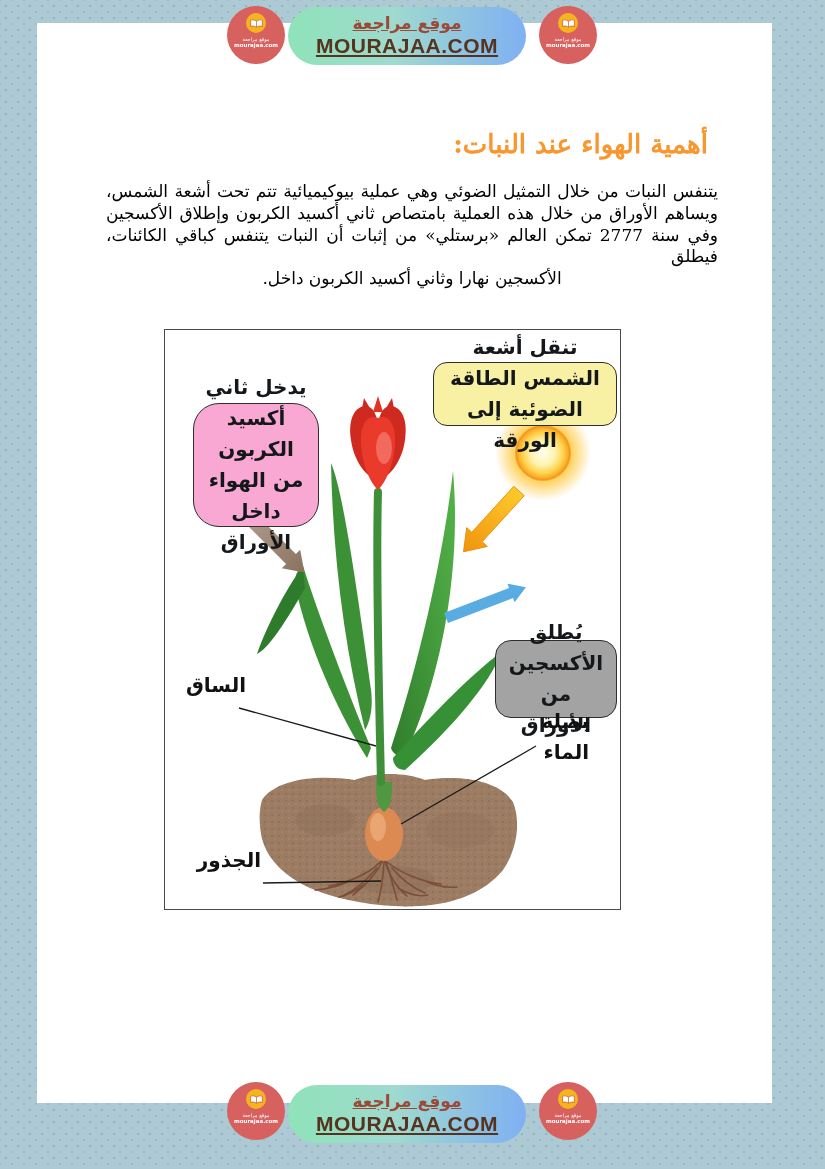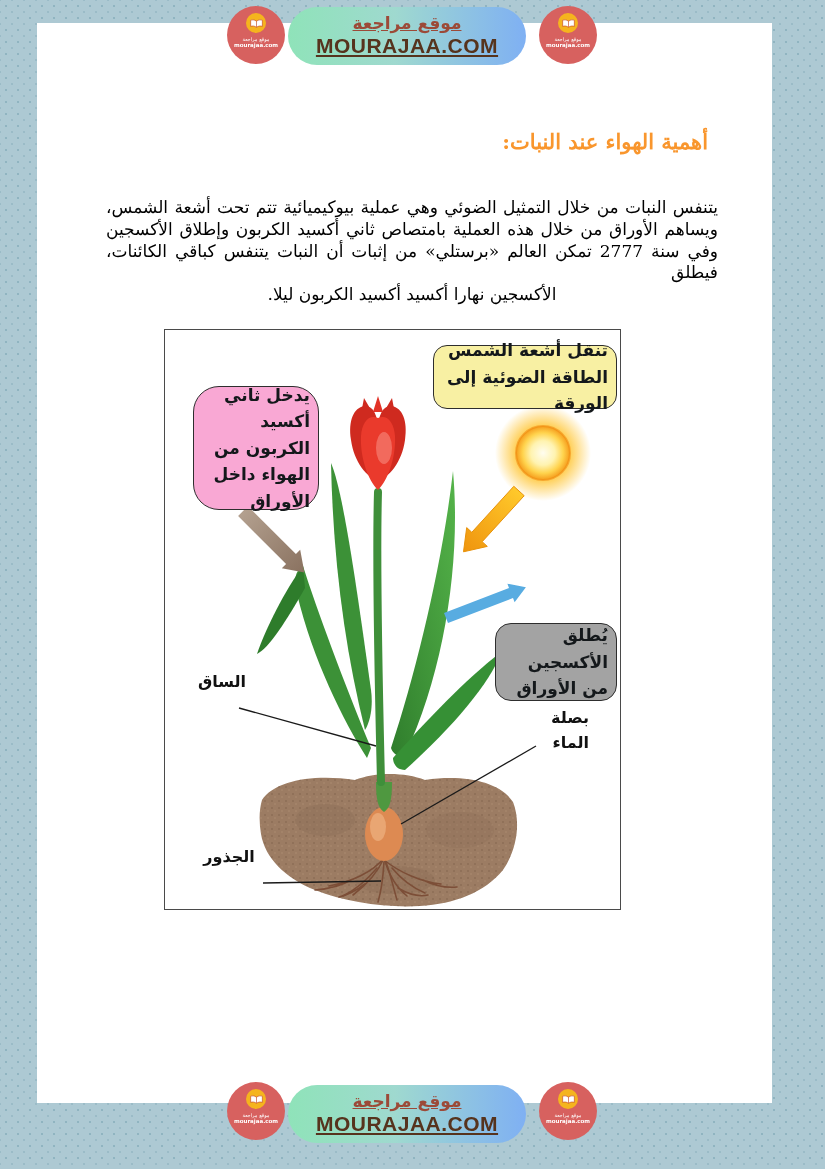--- a/index.html
+++ b/index.html
@@ -37,49 +37,48 @@
     box-sizing:border-box;color:#fff;z-index:6;
   }
   .badge .ycirc{width:20px;height:20px;border-radius:50%;background:#f5b41e;
     display:flex;align-items:center;justify-content:center;}
   .badge .t1{font-size:5px;line-height:6px;margin-top:3px;direction:rtl;}
   .badge .t2{font-size:5.5px;line-height:6px;font-weight:bold;}
 
   
   .title{
     position:absolute;top:129px;right:117px;direction:rtl;
-    font-size:21px;font-weight:bold;color:#f9962d;
+    font-size:26px;font-weight:bold;color:#f9962d;
     font-family:"DejaVu Serif","Liberation Serif",serif;
   }
   .paragraph{
     position:absolute;left:106px;top:181px;width:612px;direction:rtl;
     font-size:17px;line-height:21.8px;color:#000;
     font-family:"DejaVu Serif","Liberation Serif",serif;
-    margin-top:16px;
   }
   .pline{text-align:justify;text-align-last:justify;}
   .pline.last{text-align:center;text-align-last:center;}
 
   
   .figure{
     position:absolute;left:164px;top:329px;width:457px;height:581px;
     background:#fff;border:1.5px solid #4a4a4a;box-sizing:border-box;
   }
   .figure svg{position:absolute;left:0;top:0;}
   .callout{
     position:absolute;border:1.6px solid #2e2e2e;box-sizing:border-box;
-    display:flex;align-items:center;justify-content:center;text-align:right;
+    display:flex;align-items:center;justify-content:center;text-align:center;
     direction:rtl;font-weight:bold;color:#14181b;padding:3px 8px;z-index:3;
-    font-size:17px;line-height:1.55;
+    font-size:20px;line-height:1.55;margin-top:17px;
   }
   .callout.sunlight{left:268px;top:15px;width:184px;height:64px;border-radius:14px;background:#f8f0a3;}
   .callout.co2{left:28px;top:56px;width:126px;height:124px;border-radius:26px;background:#f9a8d4;}
   .callout.oxygen{left:330px;top:293px;width:122px;height:78px;border-radius:16px;background:#a3a3a3;}
   .plabel{
-    position:absolute;direction:rtl;font-size:16px;font-weight:600;color:#111;z-index:3;
+    position:absolute;direction:rtl;font-size:20px;font-weight:600;color:#111;z-index:3;
     line-height:1.55;
   }
   .plabel.stem{left:19px;top:340px;width:62px;text-align:right;}
   .plabel.bulb{left:368px;top:376px;width:56px;text-align:right;}
   .plabel.roots{left:32px;top:515px;width:64px;text-align:center;}
 </style>
 </head>
 <body>
 
 <div class="paper"></div>
@@ -108,21 +107,21 @@
   <div class="t1">موقع مراجعة</div>
   <div class="t2">mourajaa.com</div>
 </div>
 
 <div class="title">أهمية الهواء عند النبات:</div>
 
 <div class="paragraph">
   <div class="pline">يتنفس النبات من خلال التمثيل الضوئي وهي عملية بيوكيميائية تتم تحت أشعة الشمس،</div>
   <div class="pline">ويساهم الأوراق من خلال هذه العملية بامتصاص ثاني أكسيد الكربون وإطلاق الأكسجين</div>
   <div class="pline">وفي سنة 2777 تمكن العالم «برستلي» من إثبات أن النبات يتنفس كباقي الكائنات، فيطلق</div>
-  <div class="pline last">الأكسجين نهارا أكسيد أكسيد الكربون ليلا.</div>
+  <div class="pline last">الأكسجين نهارا وثاني أكسيد الكربون داخل.</div>
 </div>
 
 <div class="figure">
   <svg width="454" height="578" viewBox="0 0 454 578">
     <defs>
       <radialGradient id="sunGlow">
         <stop offset="0%" stop-color="#ffdf6e"></stop>
         <stop offset="55%" stop-color="#ffc83d" stop-opacity=".9"></stop>
         <stop offset="100%" stop-color="#ffc83d" stop-opacity="0"></stop>
       </radialGradient>

